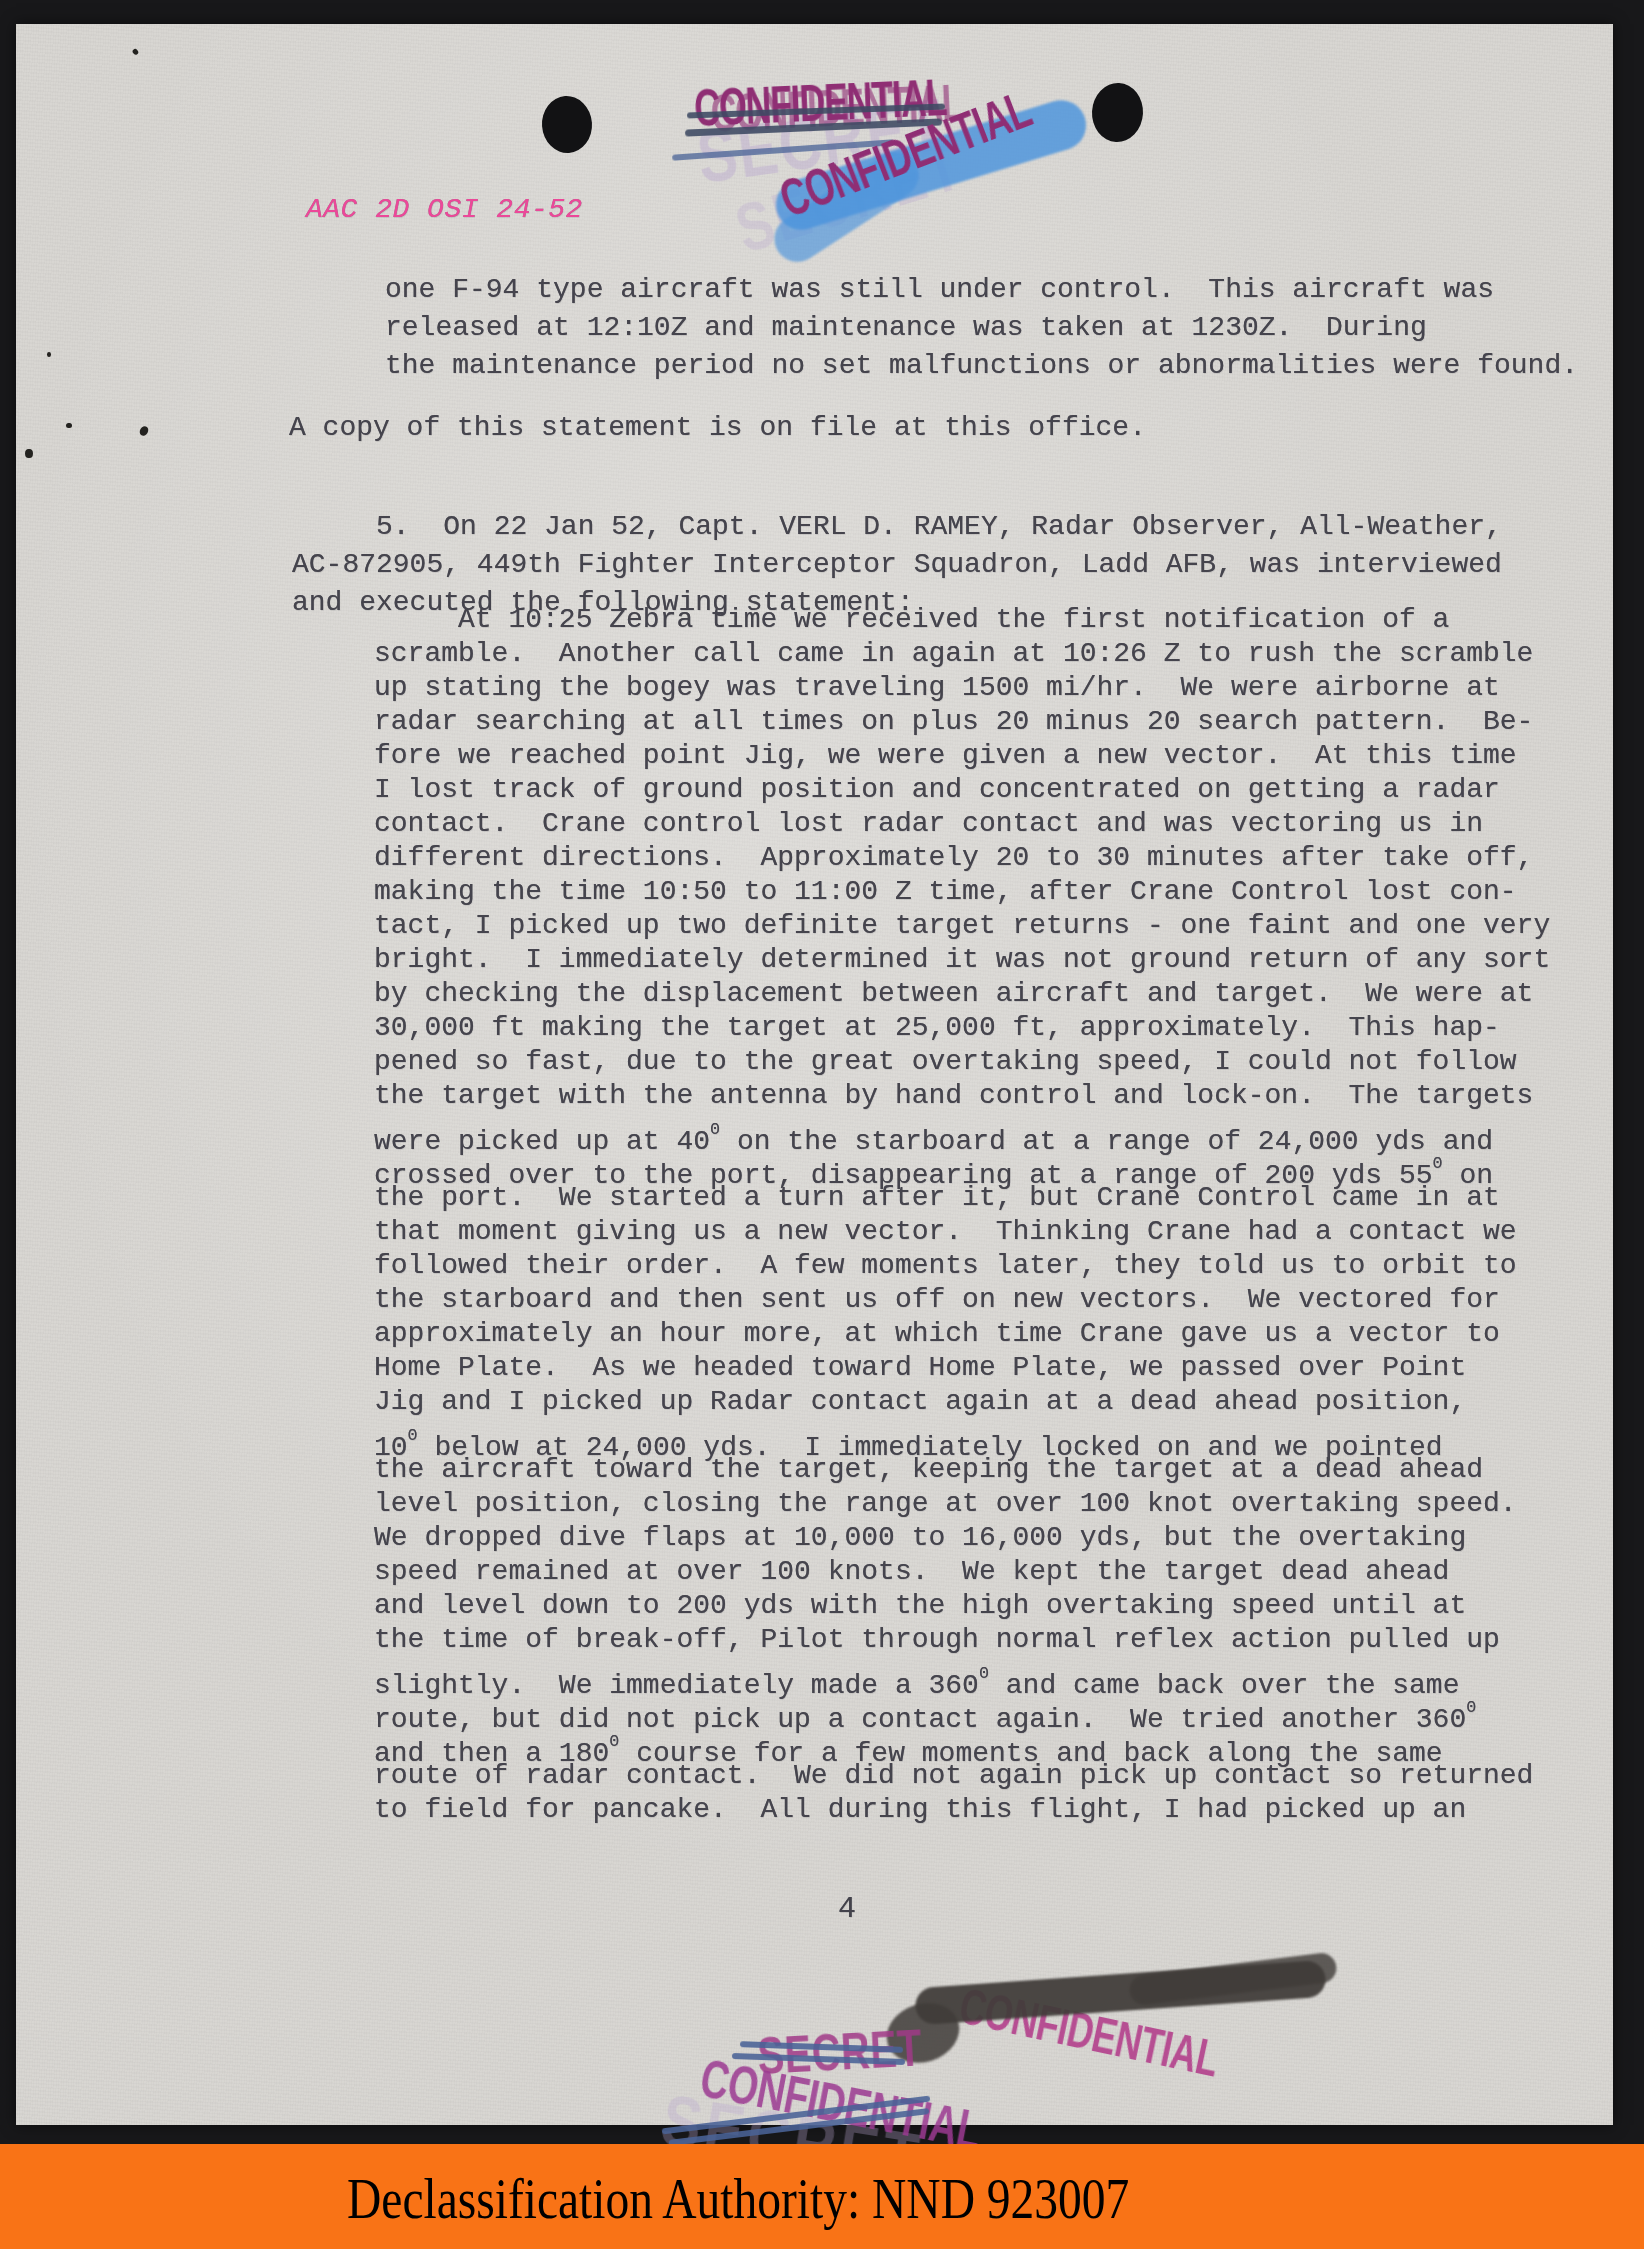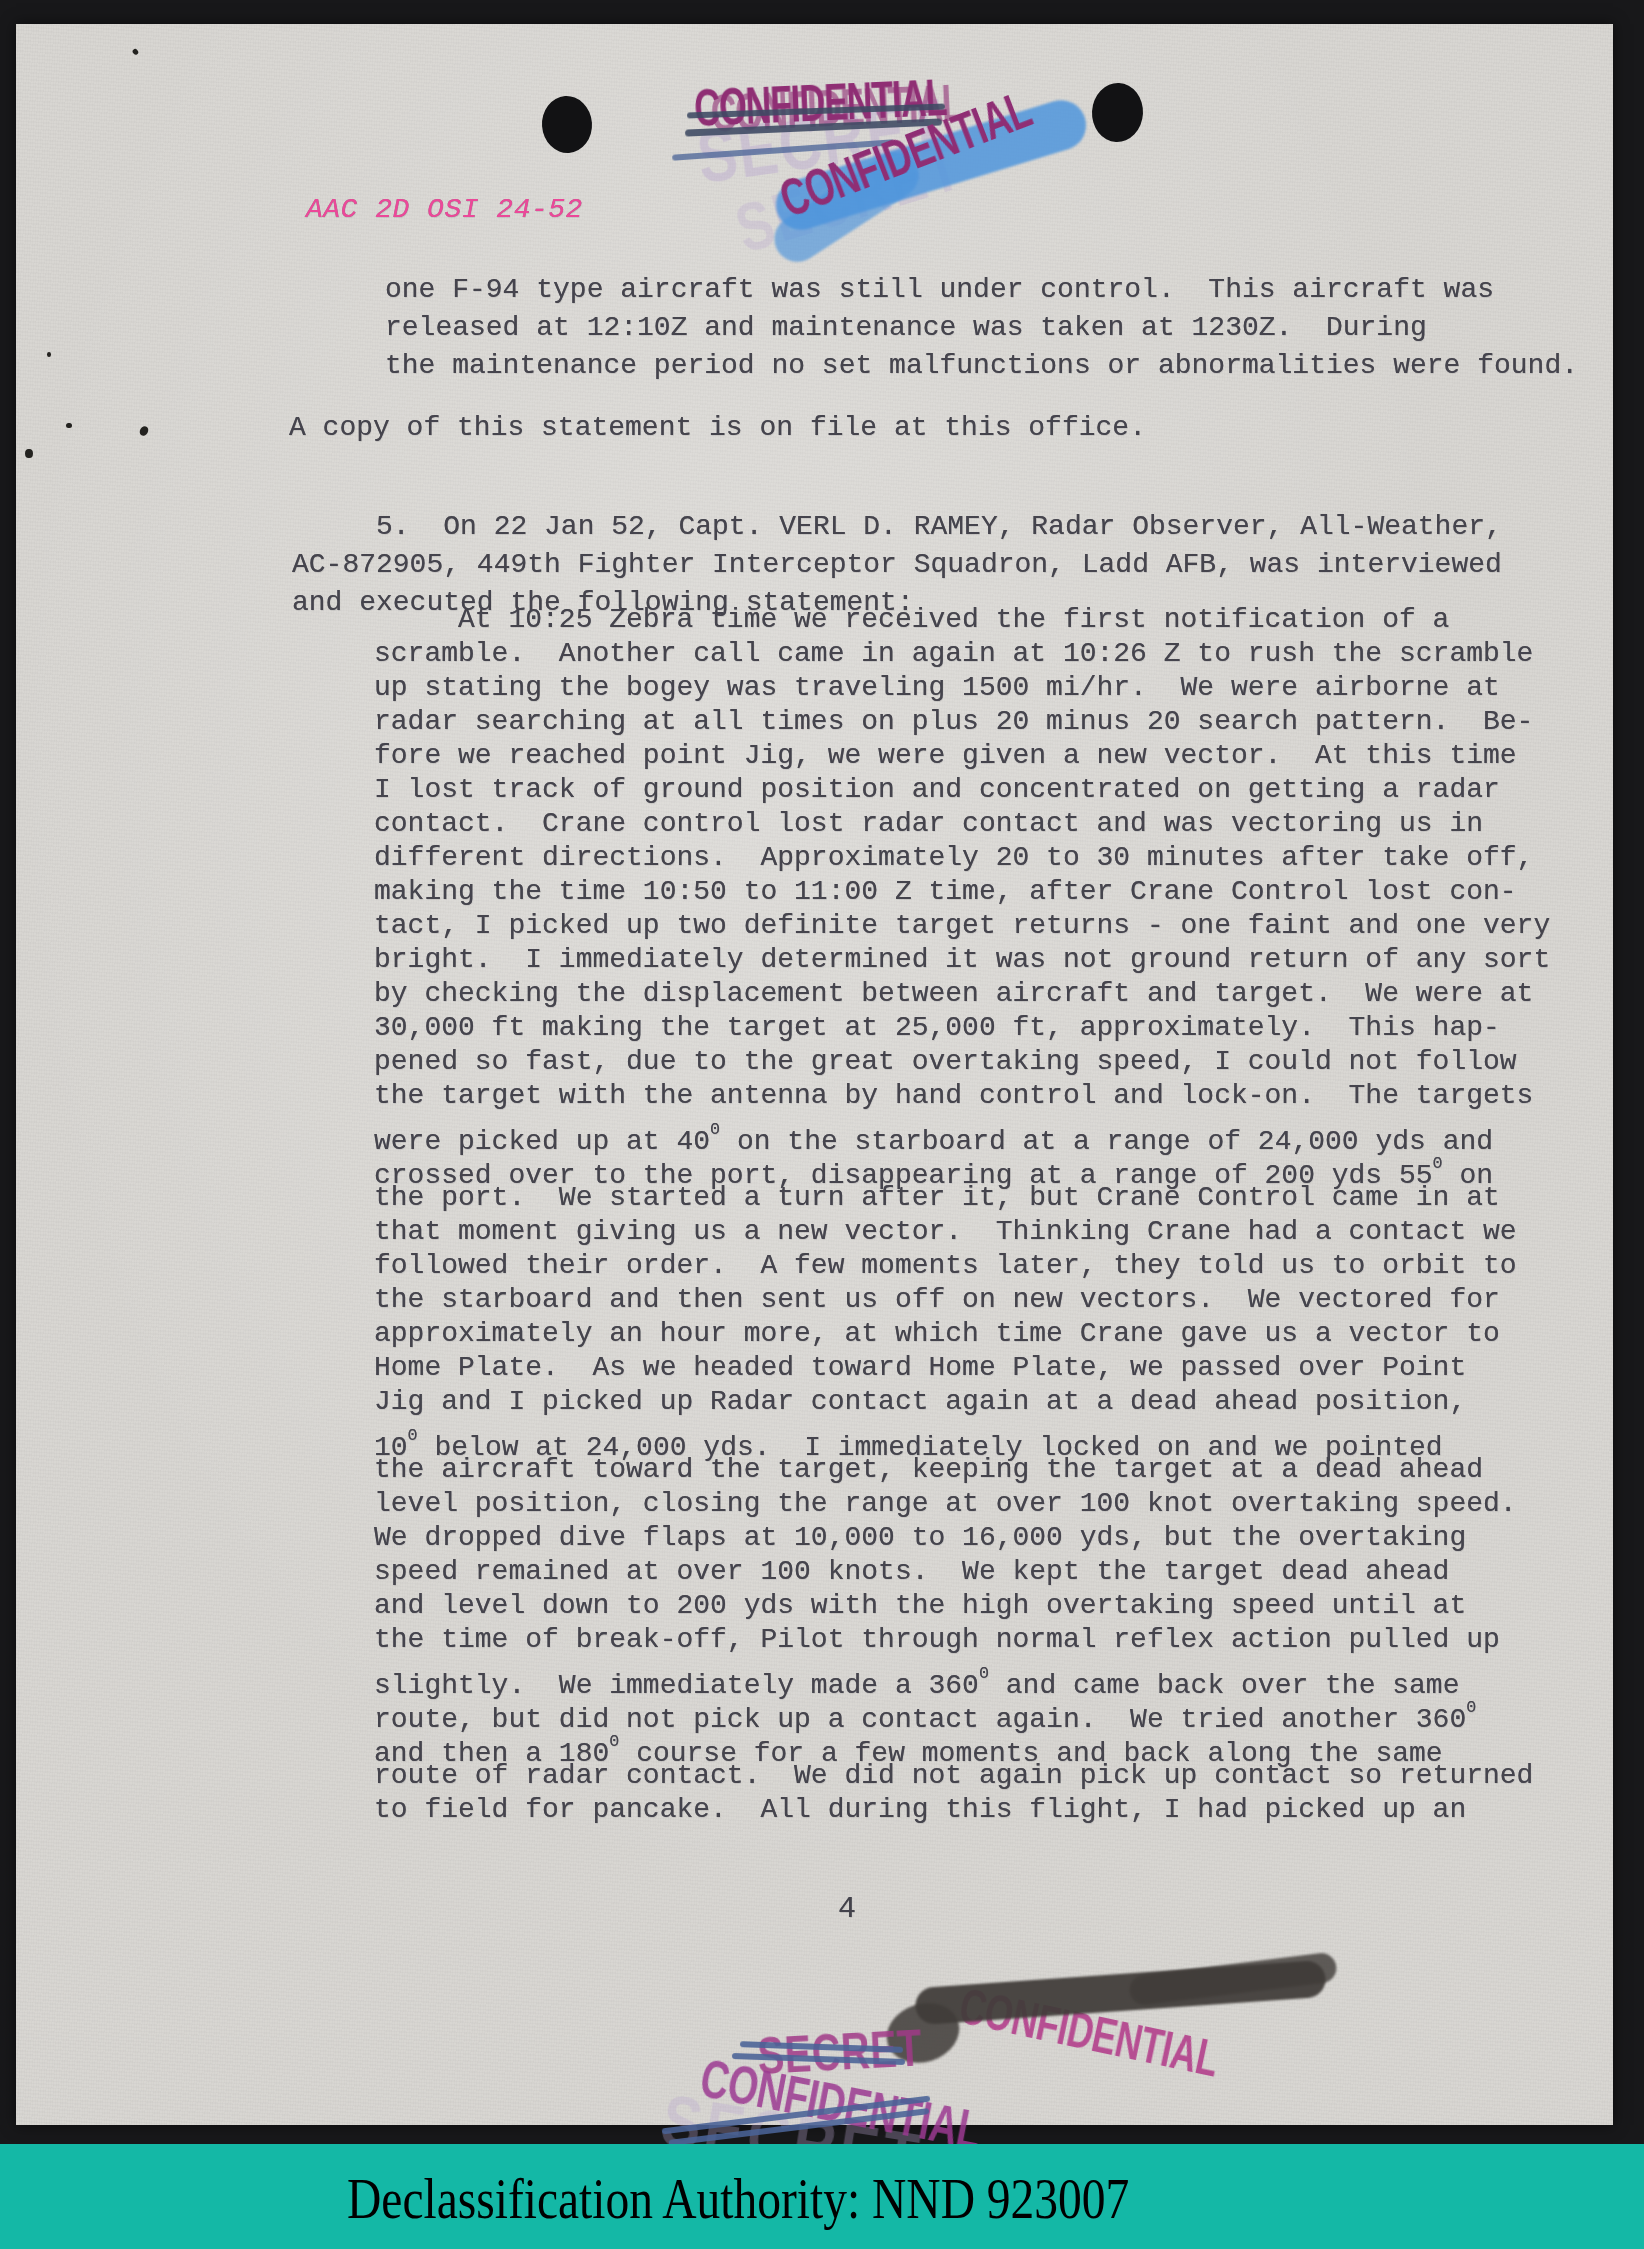--- a/index.html
+++ b/index.html
@@ -75,21 +75,21 @@
     transform:rotate(11deg) scale(.95,1.3);opacity:.85;}
   .ghost-bot{left:669px;top:2079px;font-size:62px;letter-spacing:4px;opacity:.32;
     transform:rotate(9deg) scale(.95,1.15);}
   .sb1{left:740px;top:2044px;width:163px;height:6px;transform:rotate(2deg);}
   .sb2{left:732px;top:2056px;width:173px;height:6px;transform:rotate(2deg);}
   .sb3{left:661px;top:2112px;width:270px;height:6.4px;transform:rotate(-7deg);}
   .sb4{left:668px;top:2124px;width:262px;height:6.4px;transform:rotate(-7deg);}
 
   
   .declass-band{
-    position:absolute;left:0;top:2144px;width:1645px;height:105px;background:#14b8a6;
+    position:absolute;left:0;top:2144px;width:1645px;height:105px;background:#f97316;
   }
   .declass-text{
     position:absolute;left:347px;top:22px;
     font-family:"Liberation Serif","DejaVu Serif",serif;
     font-size:50px;color:#000;transform:scale(.95,1.12);transform-origin:left top;
     white-space:nowrap;
   }
 </style>
 </head>
 <body>

